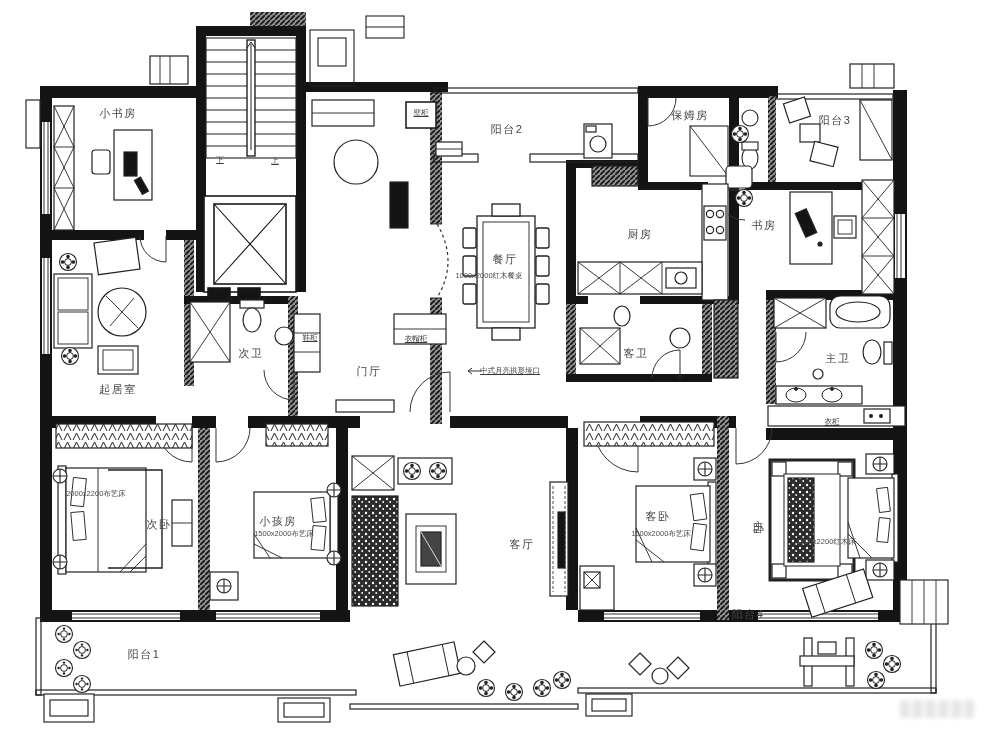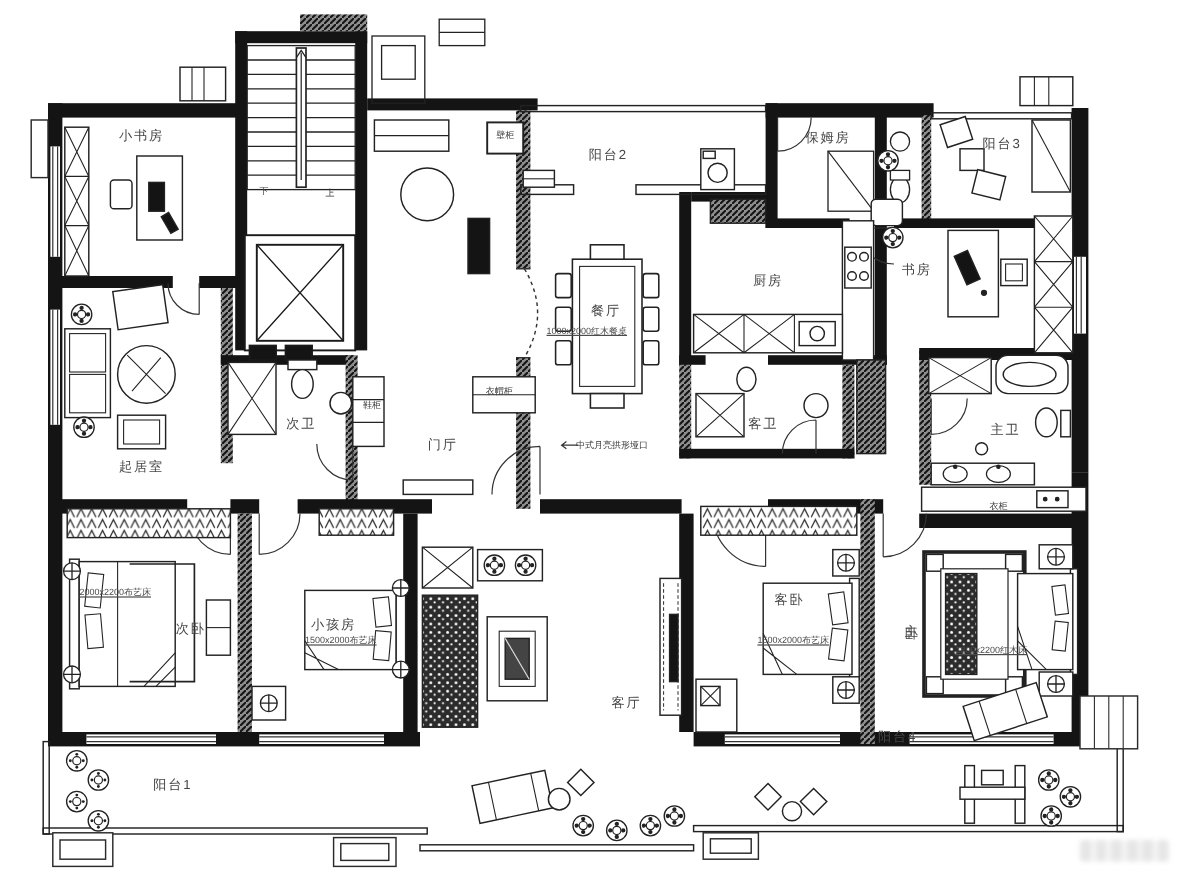--- a/index.html
+++ b/index.html
@@ -1,22 +1,22 @@
 <!DOCTYPE html>
 <html><head>
 <meta charset="utf-8">
 <style>
   html,body{margin:0;padding:0;background:#fff;}
   .plan{position:relative;width:990px;height:743px;background:#ffffff;overflow:hidden;
         font-family:"Liberation Sans",sans-serif;}
   .plan svg{position:absolute;left:0;top:0;}
   .lbl{position:absolute;transform:translate(-50%,-50%);font-size:11px;color:#454545;
        letter-spacing:1.5px;white-space:nowrap;z-index:5;}
-  .lbl.sm{font-size:7.5px;letter-spacing:0;color:#3a3a3a;}
-  .lbl.dim{font-size:7.5px;letter-spacing:0;color:#4c4c4c;text-decoration:underline;}
+  .lbl.sm{font-size:7.5px;letter-spacing:0;color:#3a3a3a;text-decoration:underline;}
+  .lbl.dim{font-size:7.5px;letter-spacing:0;color:#4c4c4c;}
   .lbl.vert{writing-mode:vertical-rl;letter-spacing:3px;}
   .watermark{position:absolute;left:900px;top:700px;width:74px;height:18px;opacity:.55;
      background:repeating-linear-gradient(90deg,#d2d2d2 0 9px,#efefef 9px 13px);
      filter:blur(2px);border-radius:3px;}
 </style>
 </head>
 <body>
 
 <div class="plan">
 
@@ -462,30 +462,30 @@
   <div class="lbl dim" style="left:489px;top:276px">1000x2000红木餐桌</div>
   <div class="lbl" style="left:118px;top:389px">起居室</div>
   <div class="lbl" style="left:251px;top:353px">次卫</div>
   <div class="lbl" style="left:369px;top:371px">门厅</div>
   <div class="lbl" style="left:636px;top:353px">客卫</div>
   <div class="lbl" style="left:838px;top:358px">主卫</div>
   <div class="lbl" style="left:159px;top:524px">次卧</div>
   <div class="lbl dim" style="left:96px;top:494px">2000x2200布艺床</div>
   <div class="lbl" style="left:278px;top:521px">小孩房</div>
   <div class="lbl dim" style="left:284px;top:534px">1500x2000布艺床</div>
-  <div class="lbl" style="left:522px;top:586px">客厅</div>
-  <div class="lbl" style="left:658px;top:500px">客卧</div>
+  <div class="lbl" style="left:522px;top:544px">客厅</div>
+  <div class="lbl" style="left:658px;top:516px">客卧</div>
   <div class="lbl dim" style="left:661px;top:534px">1500x2000布艺床</div>
   <div class="lbl vert" style="left:758px;top:514px">主卧</div>
   <div class="lbl dim" style="left:826px;top:542px">1800x2200红木床</div>
   <div class="lbl" style="left:144px;top:654px">阳台1</div>
   <div class="lbl" style="left:748px;top:614px">阳台4</div>
 
   <div class="lbl sm" style="left:421px;top:113px">壁柜</div>
   <div class="lbl sm" style="left:310px;top:338px">鞋柜</div>
-  <div class="lbl sm" style="left:416px;top:326px">衣帽柜</div>
+  <div class="lbl sm" style="left:416px;top:339px">衣帽柜</div>
   <div class="lbl sm" style="left:832px;top:422px">衣柜</div>
   <div class="lbl sm" style="left:220px;top:160px">下</div>
   <div class="lbl sm" style="left:275px;top:161px">上</div>
   <div class="lbl sm" style="left:510px;top:371px">中式月亮拱形垭口</div>
 
   <div class="watermark"></div>
 </div>
 
 </body></html>

